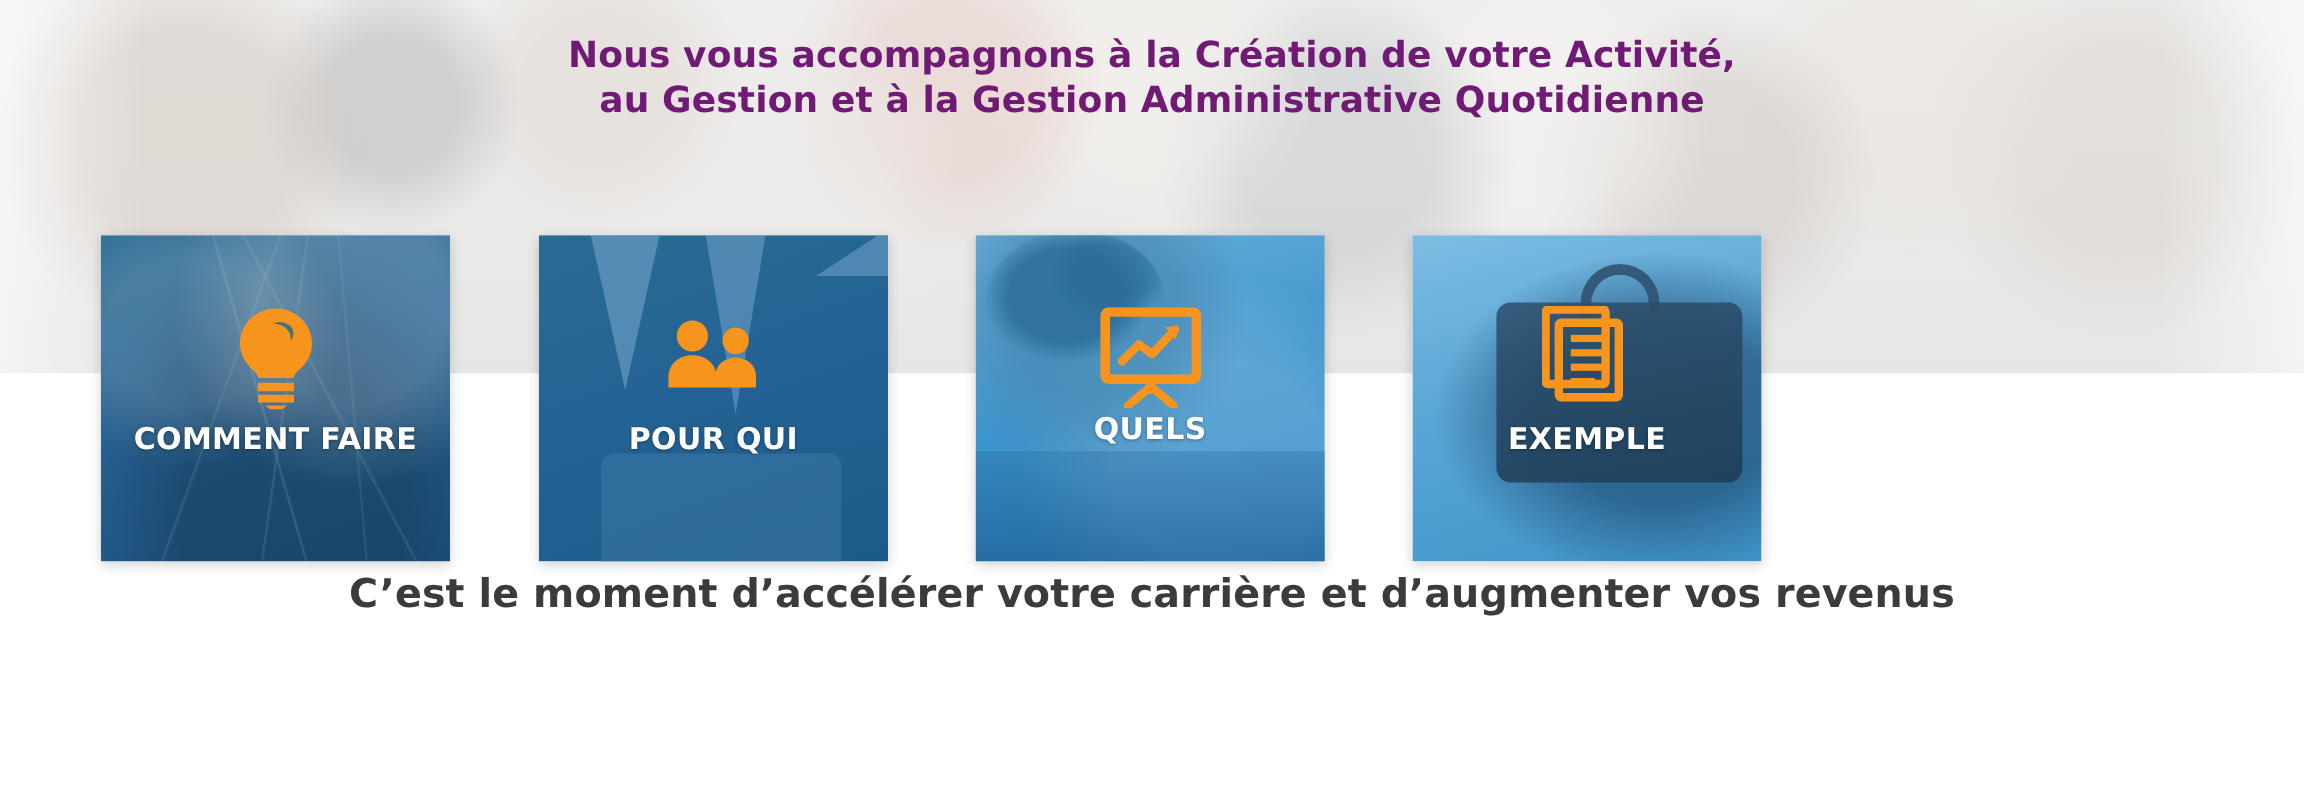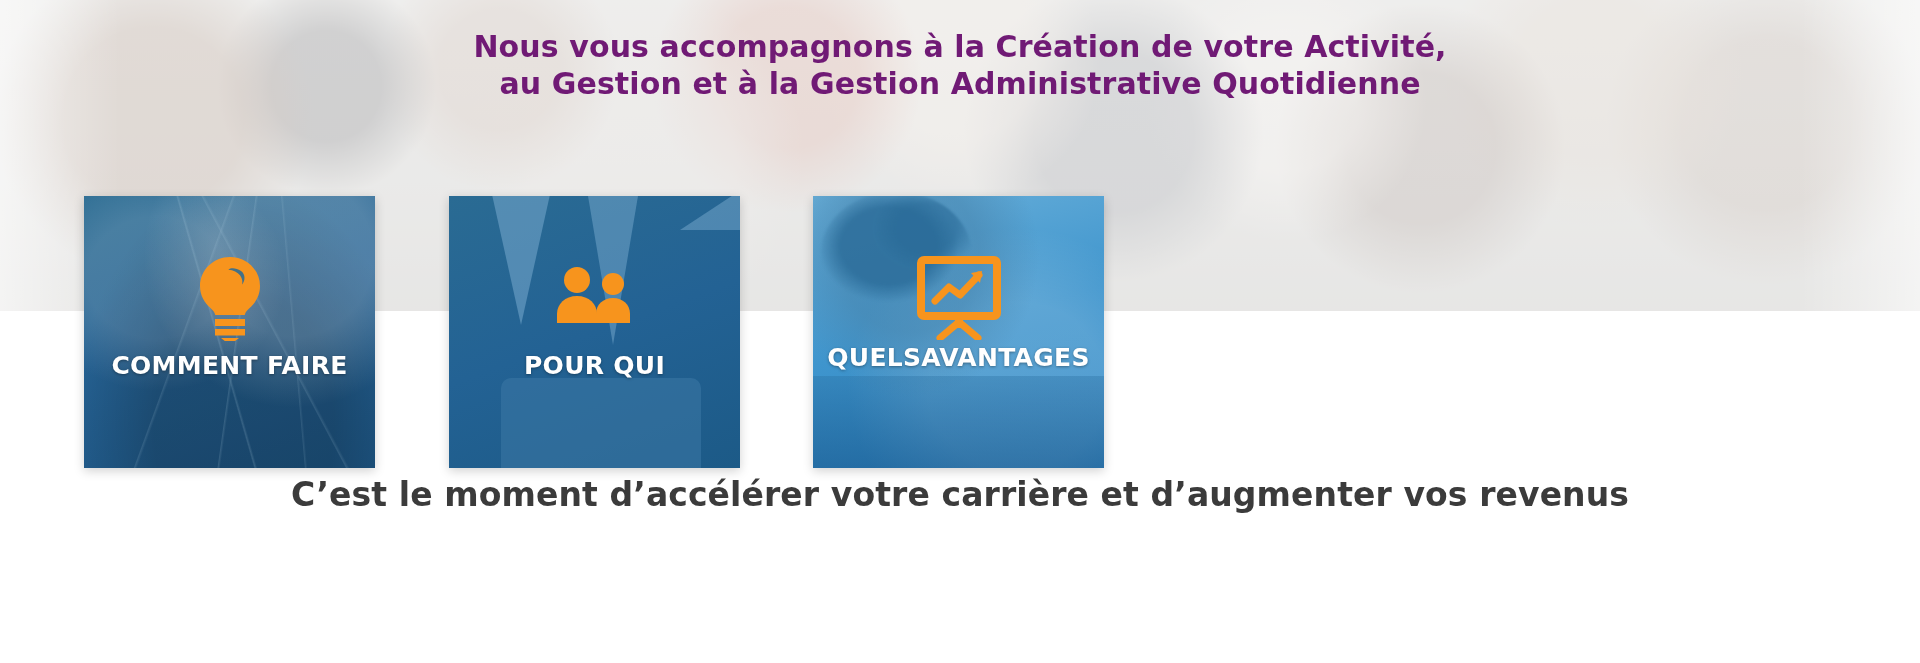--- a/index.html
+++ b/index.html
@@ -254,20 +254,36 @@
         <rect x="5" y="4" width="76" height="56" rx="3" fill="none" stroke="#F7941D" stroke-width="8"></rect>
         <polyline points="19,45 33,31 44,39 63,19" fill="none" stroke="#F7941D" stroke-width="7" stroke-linecap="round" stroke-linejoin="round"></polyline>
         <polygon points="55,17 66,15 64,27" fill="#F7941D"></polygon>
         <rect x="39" y="60" width="8" height="12" fill="#F7941D"></rect>
         <path d="M43 66 L24 82 M43 66 L62 82" stroke="#F7941D" stroke-width="7" stroke-linecap="round" fill="none"></path>
       </svg>
     </div>
     <div class="label two">
         <span>QUELS</span>
         <br>
-        <span>AVANTAGES</span>
       </div>
   </div>
 
+  <div class="card" id="card4">
+    <div class="bg"></div>
+    <div class="bag"></div>
+    <div class="handle"></div>
+    <div class="tint"></div>
+    <div class="icon">
+      <svg width="76" height="86" viewBox="0 0 76 86">
+        <rect x="3" y="3" width="50" height="62" rx="2" fill="none" stroke="#F7941D" stroke-width="7"></rect>
+        <rect x="14" y="14" width="50" height="62" rx="2" fill="none" stroke="#F7941D" stroke-width="7"></rect>
+        <rect x="24" y="24" width="32" height="6" fill="#F7941D"></rect>
+        <rect x="24" y="36" width="32" height="6" fill="#F7941D"></rect>
+        <rect x="24" y="48" width="32" height="6" fill="#F7941D"></rect>
+        <rect x="24" y="60" width="20" height="6" fill="#F7941D"></rect>
+      </svg>
+    </div>
+    <div class="label">EXEMPLE</div>
+  </div>
 
 </div>
 
 <div id="tagline">C’est le moment d’accélérer votre carrière et d’augmenter vos revenus</div>
 
 </body></html>

